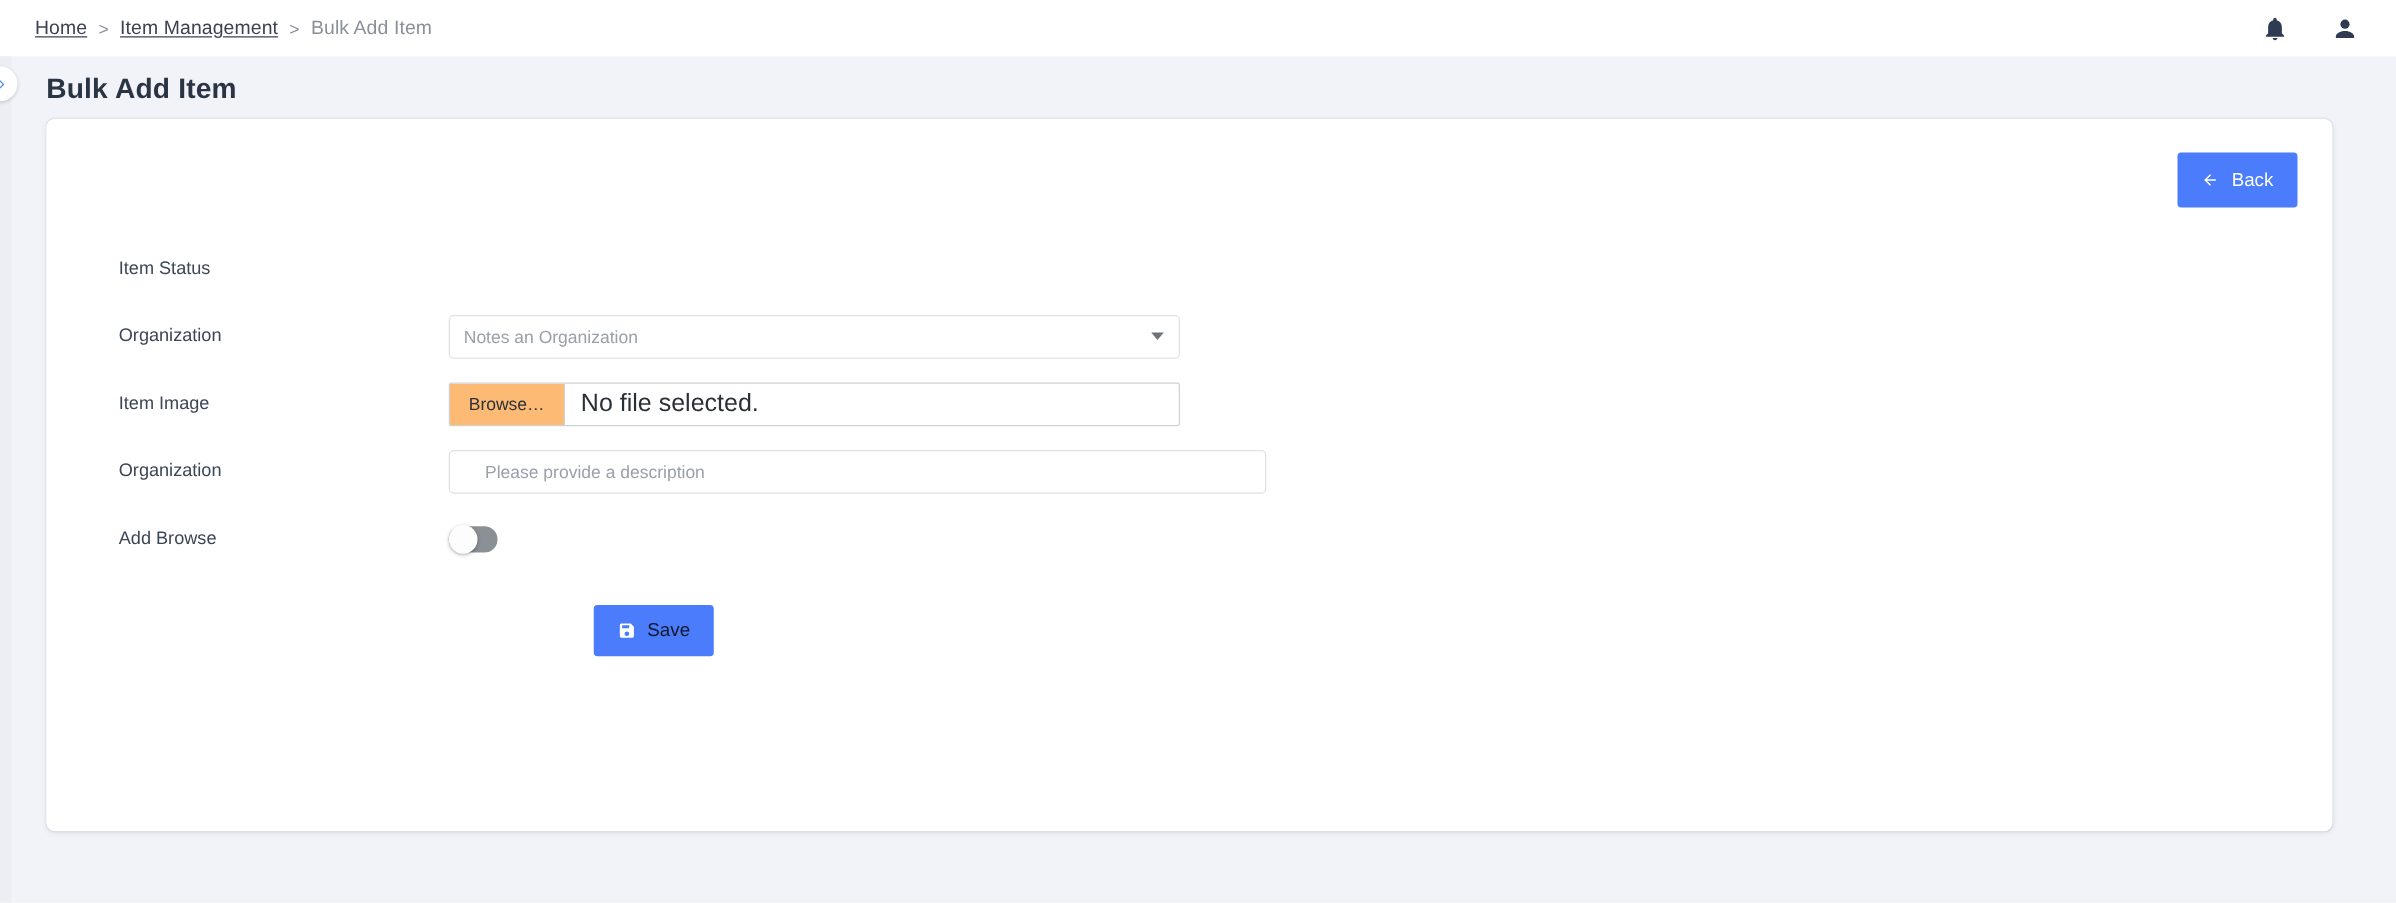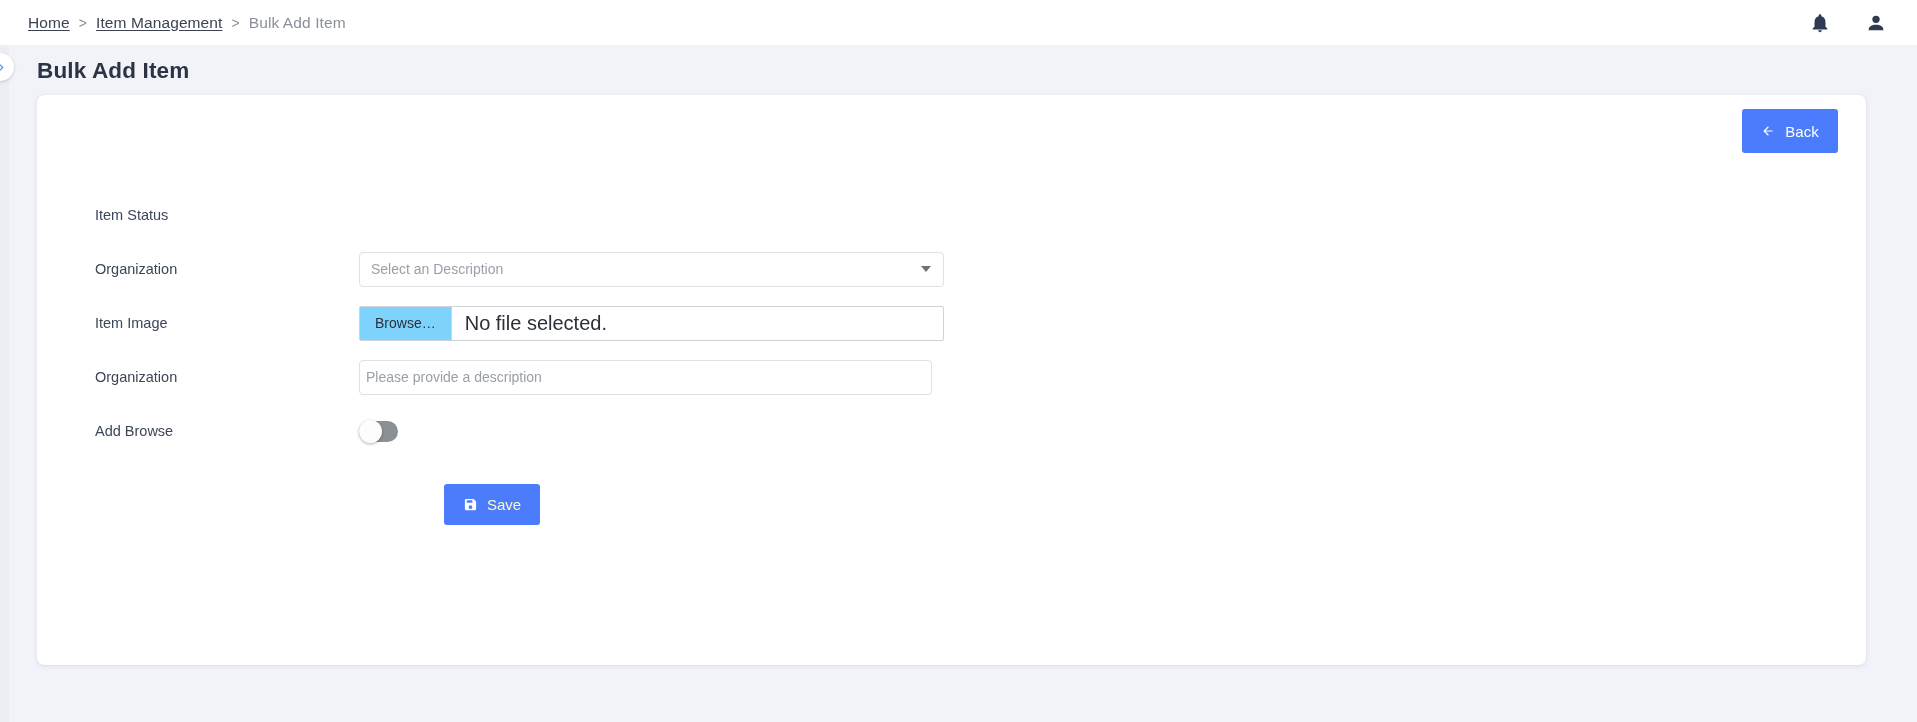--- a/index.html
+++ b/index.html
@@ -80,21 +80,21 @@
     top: 95px; left: 37px;
     width: 1829px; height: 570px;
     background: #ffffff;
     border-radius: 7px;
     box-shadow: 0 1px 4px rgba(40,50,80,.10), 0 0 1px rgba(40,50,80,.10);
   }
 
   
   .back-btn {
     position: absolute;
-    top: 14px; right: 28px;
+    top: 27px; right: 28px;
     width: 96px; height: 44px;
     background: #4a7cfb;
     border: none; border-radius: 3px;
     color: #ffffff;
     font-size: 15px;
     font-family: "Liberation Sans", sans-serif;
     display: flex; align-items: center; justify-content: center;
     gap: 10px;
     cursor: pointer;
   }
@@ -145,43 +145,43 @@
   
   .fileinput {
     display: flex;
     width: 585px; height: 35px;
     border: 1px solid #cfd2d7;
     border-radius: 2px;
     background: #ffffff;
     overflow: hidden;
   }
   .file-btn {
-    background: #7dd3fc;
+    background: #fdba74;
     border: none;
     border-right: 1px solid #cfd2d7;
     padding: 0 15px;
     font-size: 14px;
     color: #2b3038;
     font-family: "Liberation Sans", sans-serif;
     cursor: pointer;
   }
   .file-name {
     display: flex; align-items: center;
     padding-left: 13px;
     font-size: 20px;
     color: #2b3038;
   }
 
   
   .desc {
-    width: 573px; height: 35px;
+    width: 654px; height: 35px;
     border: 1px solid #dfe1e6;
     border-radius: 4px;
     background: #ffffff;
-    padding: 0 6px;
+    padding: 0 28px;
     font-size: 14px;
     color: #3c4656;
     font-family: "Liberation Sans", sans-serif;
     outline: none;
   }
   .desc::placeholder { color: #9aa0a9; }
 
   
   .toggle {
     width: 39px; height: 21px;
@@ -202,27 +202,27 @@
   
   .save-wrap {
     display: flex;
     margin-top: 26px;
     padding-left: 300px;
   }
   .save-btn {
     width: 96px; height: 41px;
     background: #4a7cfb;
     border: none; border-radius: 3px;
-    color: #fef9c3;
+    color: #0f172a;
     font-size: 15px;
     font-family: "Liberation Sans", sans-serif;
     display: flex; align-items: center; justify-content: center;
     gap: 9px;
     cursor: pointer;
-    margin-left: 85px;
+    margin-left: 116px;
   }
   .save-btn svg { width: 15px; height: 15px; fill: #ffffff; }
 </style>
 </head>
 <body>
 
 <div class="topbar">
   <div class="breadcrumb">
     <span class="crumb-link">Home</span>
     <span class="crumb-sep">&gt;</span>
@@ -267,21 +267,21 @@
 
 
     <div class="row">
       <div class="row-label">Item Status</div>
     </div>
 
     <div class="row">
       <div class="row-label">Organization</div>
       <div class="row-field">
         <div class="sel">
-          <span>Select an Description</span>
+          <span>Notes an Organization</span>
           <span class="caret"></span>
         </div>
       </div>
     </div>
 
 
     <div class="row">
       <div class="row-label">Item Image</div>
       <div class="row-field">
         <div class="fileinput">

